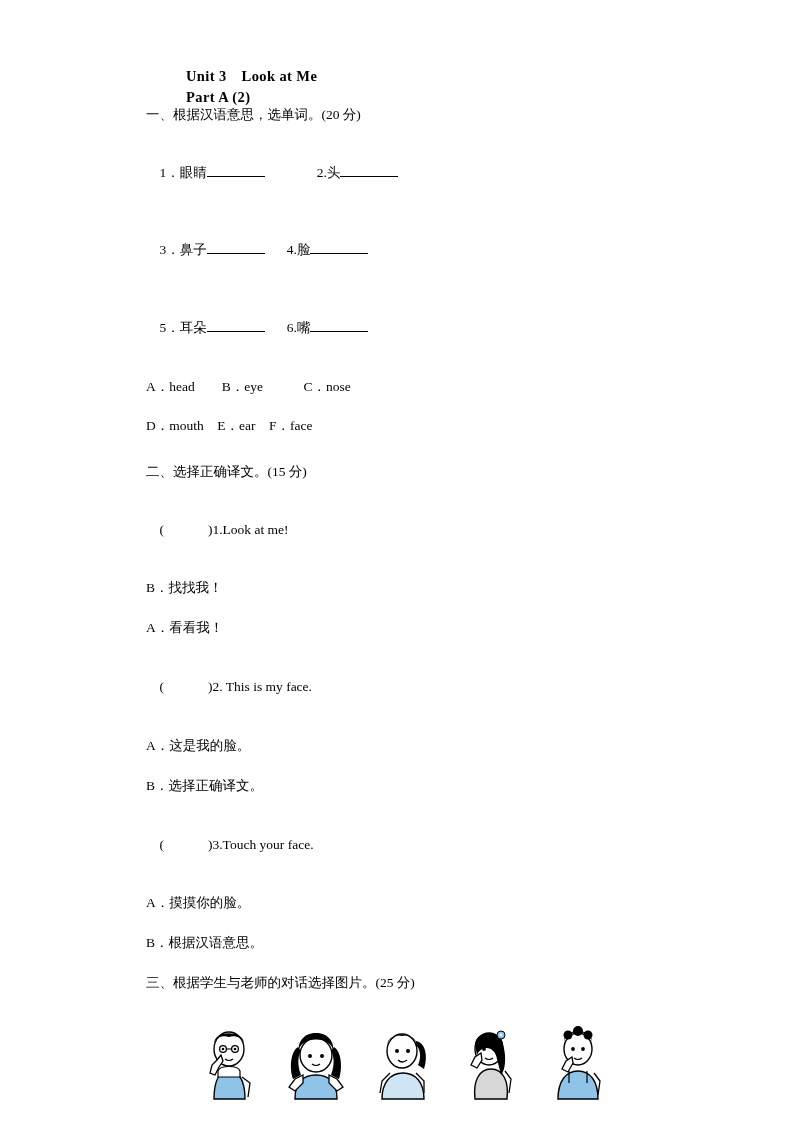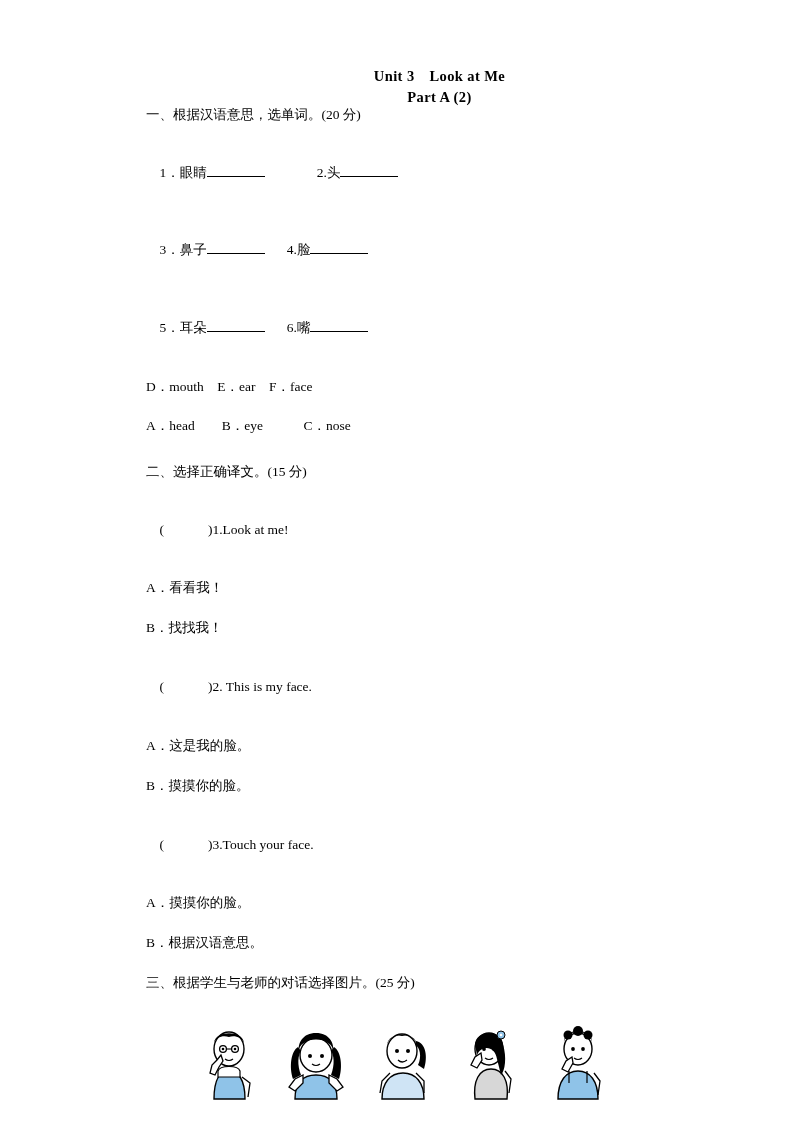--- a/index.html
+++ b/index.html
@@ -17,21 +17,20 @@
   }
   .page {
     position: absolute;
     left: 0; top: 0;
     width: 793px;
     height: 1122px;
     box-sizing: border-box;
     padding: 68px 100px 0 146px;
   }
   .title-line {
-    text-align: center;
     font-weight: bold;
     font-size: 14.5px;
     letter-spacing: 0.4px;
     margin: 0;
     padding: 0;
   }
   .title-main {
     margin-left: 40px;
     margin-bottom: 4px;
   }
@@ -118,36 +117,36 @@
   </div>
 
   <div class="q-line">
     <span>3．鼻子</span><span class="blank"></span><span class="gap-mid"></span><span>4.脸</span><span class="blank"></span>
   </div>
 
   <div class="q-line">
     <span>5．耳朵</span><span class="blank"></span><span class="gap-mid"></span><span>6.嘴</span><span class="blank"></span>
   </div>
 
+  <div class="opt-row">A．head  B．eye   C．nose</div>
   <div class="opt-row">D．mouth E．ear F．face</div>
-  <div class="opt-row">A．head  B．eye   C．nose</div>
 
   <div class="sec-head second">二、选择正确译文。(15 分)</div>
 
   <div class="q-line">
     <span>(</span><span class="paren"></span><span>)1.Look at me!</span>
   </div>
+  <div class="q-line">B．找找我！</div>
   <div class="q-line">A．看看我！</div>
-  <div class="q-line">B．找找我！</div>
 
   <div class="q-line">
     <span>(</span><span class="paren"></span><span>)2. This is my face.</span>
   </div>
   <div class="q-line">A．这是我的脸。</div>
-  <div class="q-line">B．摸摸你的脸。</div>
+  <div class="q-line">B．选择正确译文。</div>
 
   <div class="q-line">
     <span>(</span><span class="paren"></span><span>)3.Touch your face.</span>
   </div>
   <div class="q-line">A．摸摸你的脸。</div>
   <div class="q-line">B．根据汉语意思。</div>
 
   <div class="sec-head">三、根据学生与老师的对话选择图片。(25 分)</div>
 
   <div class="images-row">

